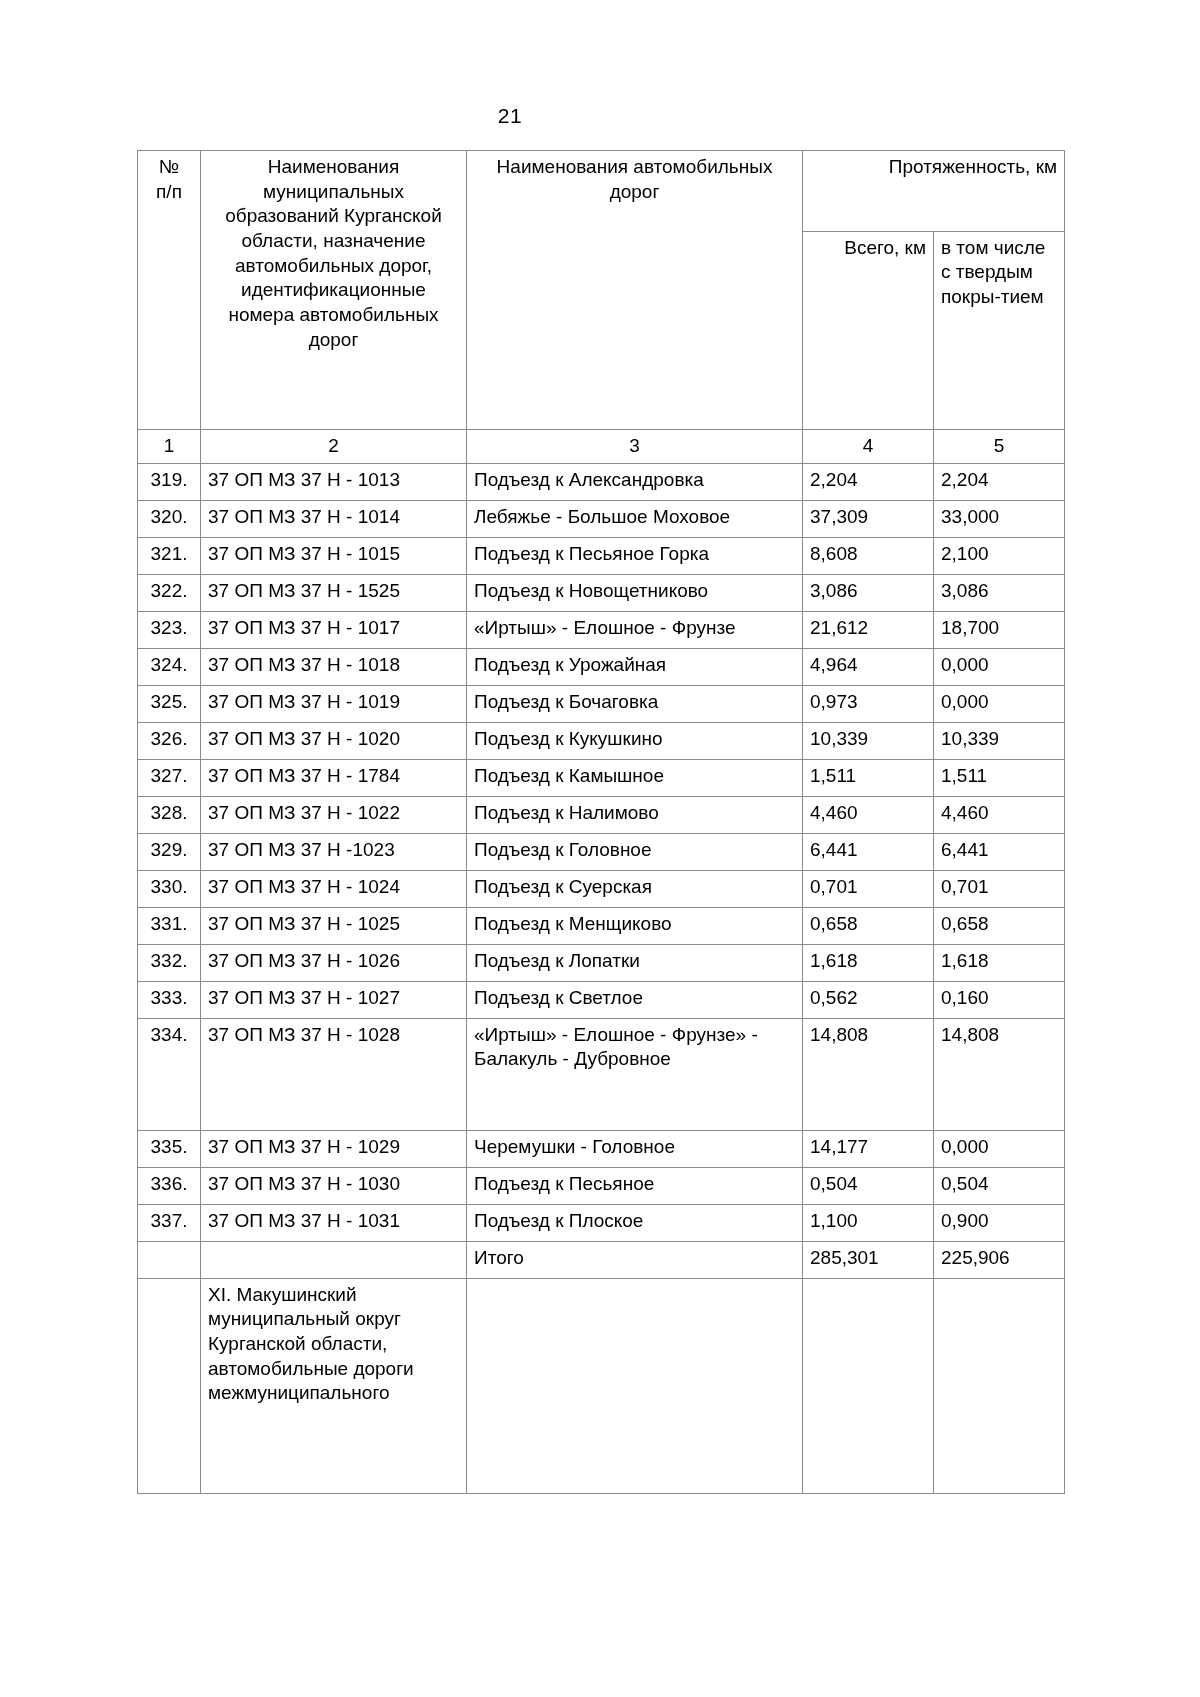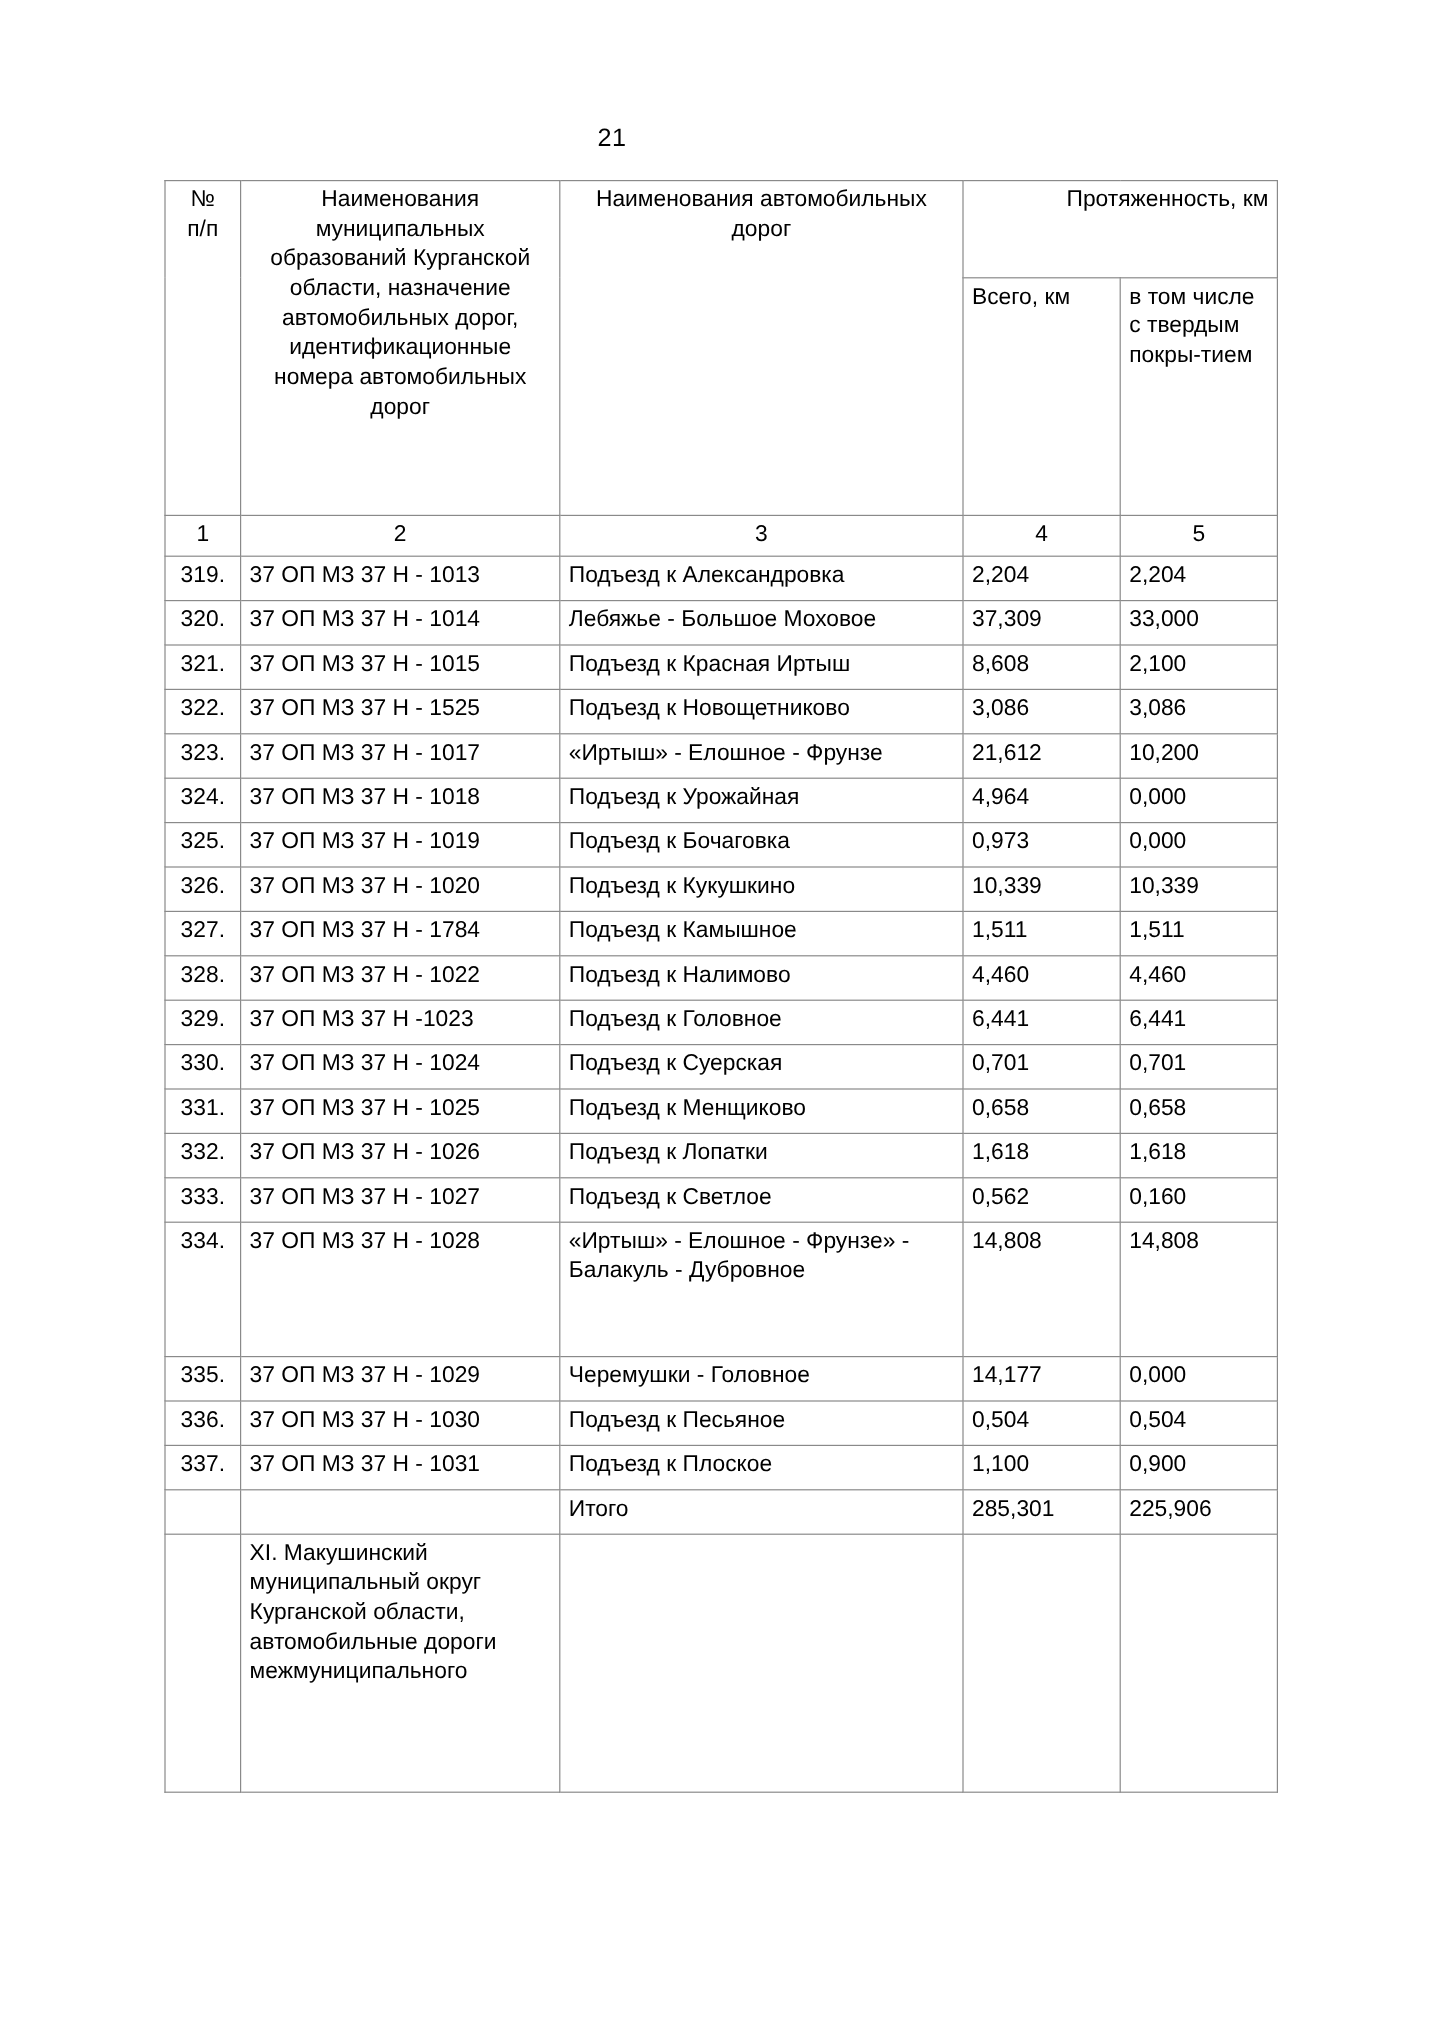--- a/index.html
+++ b/index.html
@@ -89,21 +89,21 @@
   }
   .blank {
     
   }
   .hdr-span-top {
     text-align: right;
     padding-top: 6px;
     padding-bottom: 6px;
   }
   .hdr-sub-left {
-    text-align: left;
+    text-align: right;
     padding-top: 5px;
   }
   .hdr-sub-right {
     text-align: left;
     padding-top: 5px;
   }
   .nowrap { white-space: nowrap; }
 </style>
 </head>
 <body>
@@ -156,37 +156,37 @@
         <tr class="row-cell">
           <td class="cell-num">320.</td>
           <td class="cell-left nowrap">37 ОП МЗ 37 Н - 1014</td>
           <td class="cell-left">Лебяжье - Большое Моховое</td>
           <td class="cell-left">37,309</td>
           <td class="cell-left">33,000</td>
         </tr>
         <tr class="row-cell">
           <td class="cell-num">321.</td>
           <td class="cell-left nowrap">37 ОП МЗ 37 Н - 1015</td>
-          <td class="cell-left">Подъезд к Красная Иртыш</td>
+          <td class="cell-left">Подъезд к Песьяное Горка</td>
           <td class="cell-left">8,608</td>
           <td class="cell-left">2,100</td>
         </tr>
         <tr class="row-cell">
           <td class="cell-num">322.</td>
           <td class="cell-left nowrap">37 ОП МЗ 37 Н - 1525</td>
           <td class="cell-left">Подъезд к Новощетниково</td>
           <td class="cell-left">3,086</td>
           <td class="cell-left">3,086</td>
         </tr>
         <tr class="row-cell">
           <td class="cell-num">323.</td>
           <td class="cell-left nowrap">37 ОП МЗ 37 Н - 1017</td>
           <td class="cell-left nowrap">«Иртыш» - Елошное - Фрунзе</td>
           <td class="cell-left">21,612</td>
-          <td class="cell-left">10,200</td>
+          <td class="cell-left">18,700</td>
         </tr>
         <tr class="row-cell">
           <td class="cell-num">324.</td>
           <td class="cell-left nowrap">37 ОП МЗ 37 Н - 1018</td>
           <td class="cell-left">Подъезд к Урожайная</td>
           <td class="cell-left">4,964</td>
           <td class="cell-left">0,000</td>
         </tr>
         <tr class="row-cell">
           <td class="cell-num">325.</td>

